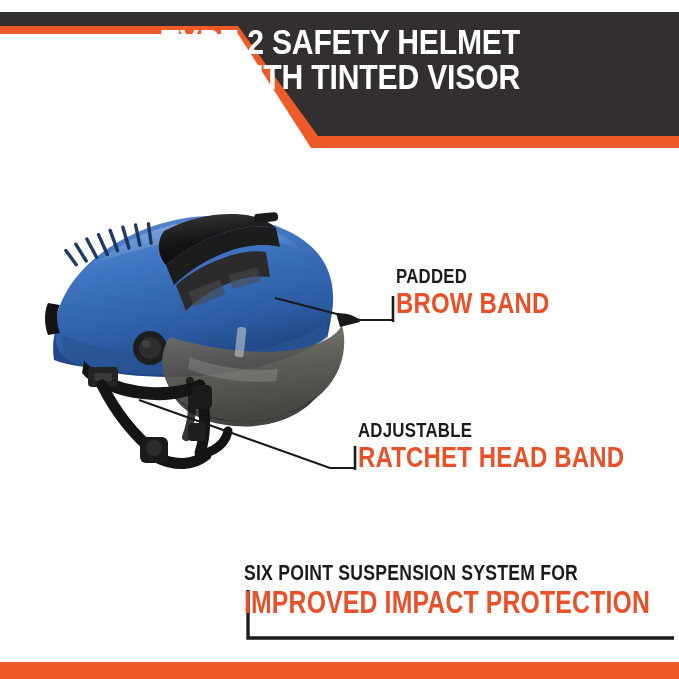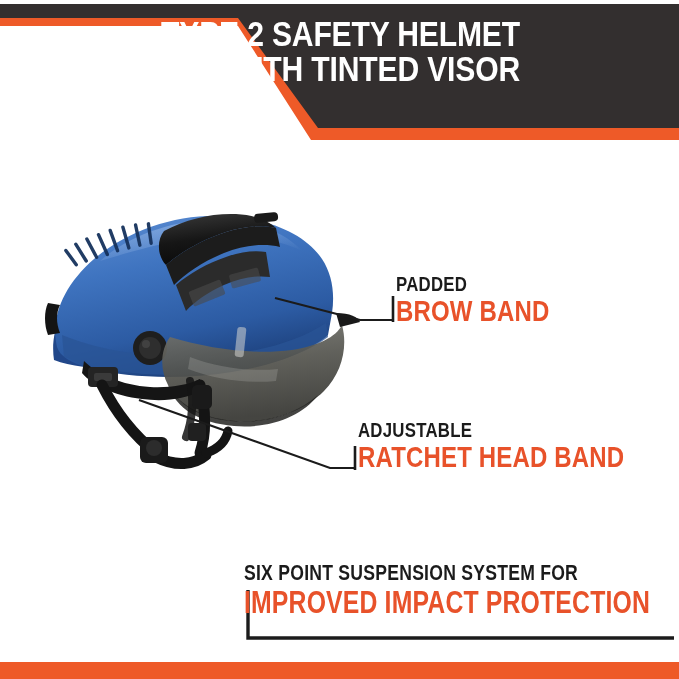--- a/index.html
+++ b/index.html
@@ -6,21 +6,21 @@
   body{
     width:679px;height:679px;
     background:#ffffff;
     font-family:"Liberation Sans", sans-serif;
     overflow:hidden;
     position:relative;
   }
   #stage{position:relative;width:679px;height:679px;overflow:hidden;background:#fff;}
 
   
-  #header-banner{position:absolute;left:0;top:4px;width:537px;height:140px;}
+  #header-banner{position:absolute;left:0;top:12px;width:537px;height:140px;}
   #header-banner svg{display:block;}
   #header-title{
     position:absolute;
     right:17px;top:13px;
     width:470px;
     text-align:right;
     color:#ffffff;
     font-weight:bold;
     font-size:35px;
     line-height:0.99;
@@ -39,21 +39,21 @@
   .callout .sub{
     color:#1b1b1b;font-weight:bold;font-size:21px;line-height:1;
     transform:scaleX(0.80);transform-origin:0 50%;white-space:nowrap;
     letter-spacing:0.3px;
   }
   .callout .main{
     color:#E8522A;font-weight:bold;font-size:30px;line-height:1.02;
     transform:scaleX(0.80);transform-origin:0 50%;white-space:nowrap;
     margin-top:2px;letter-spacing:0.2px;
   }
-  #callout-brow-band{left:396px;top:273px;}
+  #callout-brow-band{left:396px;top:265px;}
   #callout-ratchet-head-band{left:358px;top:419px;}
 
   
   #bottom-feature{position:absolute;left:244px;top:562px;}
   #bottom-feature .sub{
     color:#1b1b1b;font-weight:bold;font-size:22px;line-height:1;
     transform:scaleX(0.80);transform-origin:0 50%;white-space:nowrap;
     letter-spacing:0.3px;
   }
   #bottom-feature .main{

